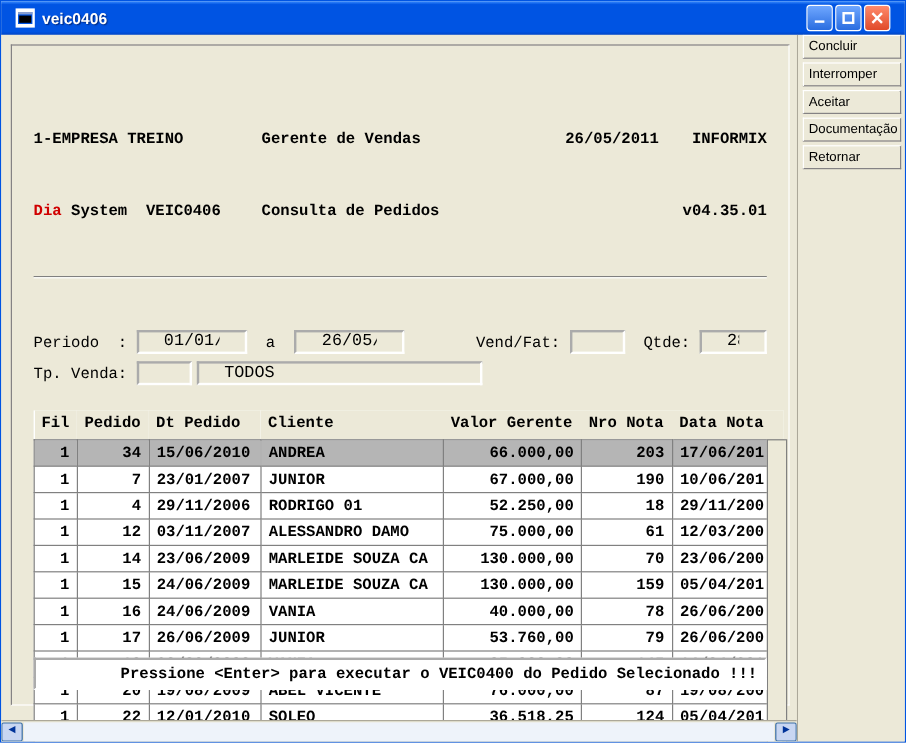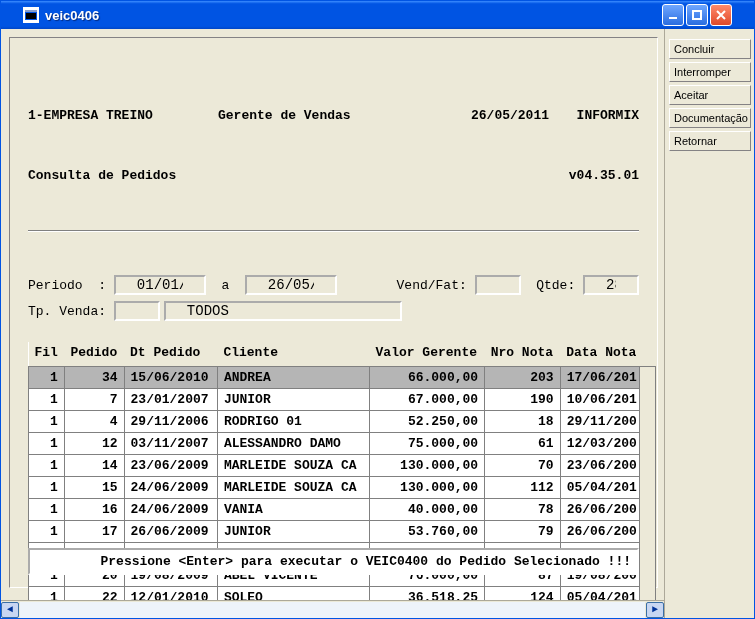--- a/index.html
+++ b/index.html
@@ -17,21 +17,21 @@
     border: 1px solid #0054e3;
     background: #ece9d8;
     display: flex;
     flex-direction: column;
   }
   .titlebar {
     height: 28px;
     background: linear-gradient(to bottom, #3b8cff 0%, #0054e3 10%, #0054e3 90%, #0046c7 100%);
     display: flex;
     align-items: center;
-    padding: 0 22px;
+    padding: 0 12px;
     color: #fff;
     font-family: Tahoma, sans-serif;
     font-size: 13px;
     font-weight: bold;
   }
   .titlebar .app-icon {
     width: 16px; height: 16px;
     background: #fff;
     margin-right: 6px;
     display:flex; align-items:center; justify-content:center;
@@ -143,21 +143,21 @@
   .bottom-scroll .arrow {
     width:18px; height:16px; background:#c8d6f2;
     border:1px solid #3a6ea5; border-radius:2px;
     display:flex; align-items:center; justify-content:center;
     font-size:10px; color:#003399; cursor:pointer;
   }
   .bottom-scroll .track { flex:1; height:16px; background:#eef3fa; margin:0 1px; }
   .side-panel {
     width:90px;
     background:#ece9d8;
-    padding:10px 4px;
+    padding:0 4px;
     border-left:1px solid #aca899;
   }
   .side-btn {
     display:block;
     width:82px;
     font-family:Tahoma,sans-serif;
     font-size:11px;
     padding:3px 4px;
     background:#ece9d8;
     border:1px solid #848284;
@@ -204,20 +204,21 @@
       <div class="panel">
 
         <div class="hdr-lines">
           <div class="hdr-row">
             <span class="l"><b>1-EMPRESA TREINO</b></span>
             <span class="m"><b>Gerente de Vendas</b></span>
             <span class="r1"><b>26/05/2011</b></span>
             <span class="r2"><b>INFORMIX</b></span>
           </div>
           <div class="hdr-row">
+            <span class="l"><span class="red">Dia</span><b> System  VEIC0406</b></span>
             <span class="m"><b>Consulta de Pedidos</b></span>
             <span class="r1"></span>
             <span class="r2"><b>v04.35.01</b></span>
           </div>
         </div>
         <hr class="sep">
 
         <div class="filters">
           <div class="filter-row">
             <span class="lbl">Periodo  : </span>
@@ -295,21 +296,21 @@
                   <td class="num c-valor"><b>130.000,00</b></td>
                   <td class="num c-nota"><b>70</b></td>
                   <td class="c-data"><b>23/06/200</b></td>
                 </tr>
                 <tr>
                   <td class="num c-fil"><b>1</b></td>
                   <td class="num c-pedido"><b>15</b></td>
                   <td class="c-dt"><b>24/06/2009</b></td>
                   <td class="c-cli"><b>MARLEIDE SOUZA CA</b></td>
                   <td class="num c-valor"><b>130.000,00</b></td>
-                  <td class="num c-nota"><b>112</b></td>
+                  <td class="num c-nota"><b>159</b></td>
                   <td class="c-data"><b>05/04/201</b></td>
                 </tr>
                 <tr>
                   <td class="num c-fil"><b>1</b></td>
                   <td class="num c-pedido"><b>16</b></td>
                   <td class="c-dt"><b>24/06/2009</b></td>
                   <td class="c-cli"><b>VANIA</b></td>
                   <td class="num c-valor"><b>40.000,00</b></td>
                   <td class="num c-nota"><b>78</b></td>
                   <td class="c-data"><b>26/06/200</b></td>

